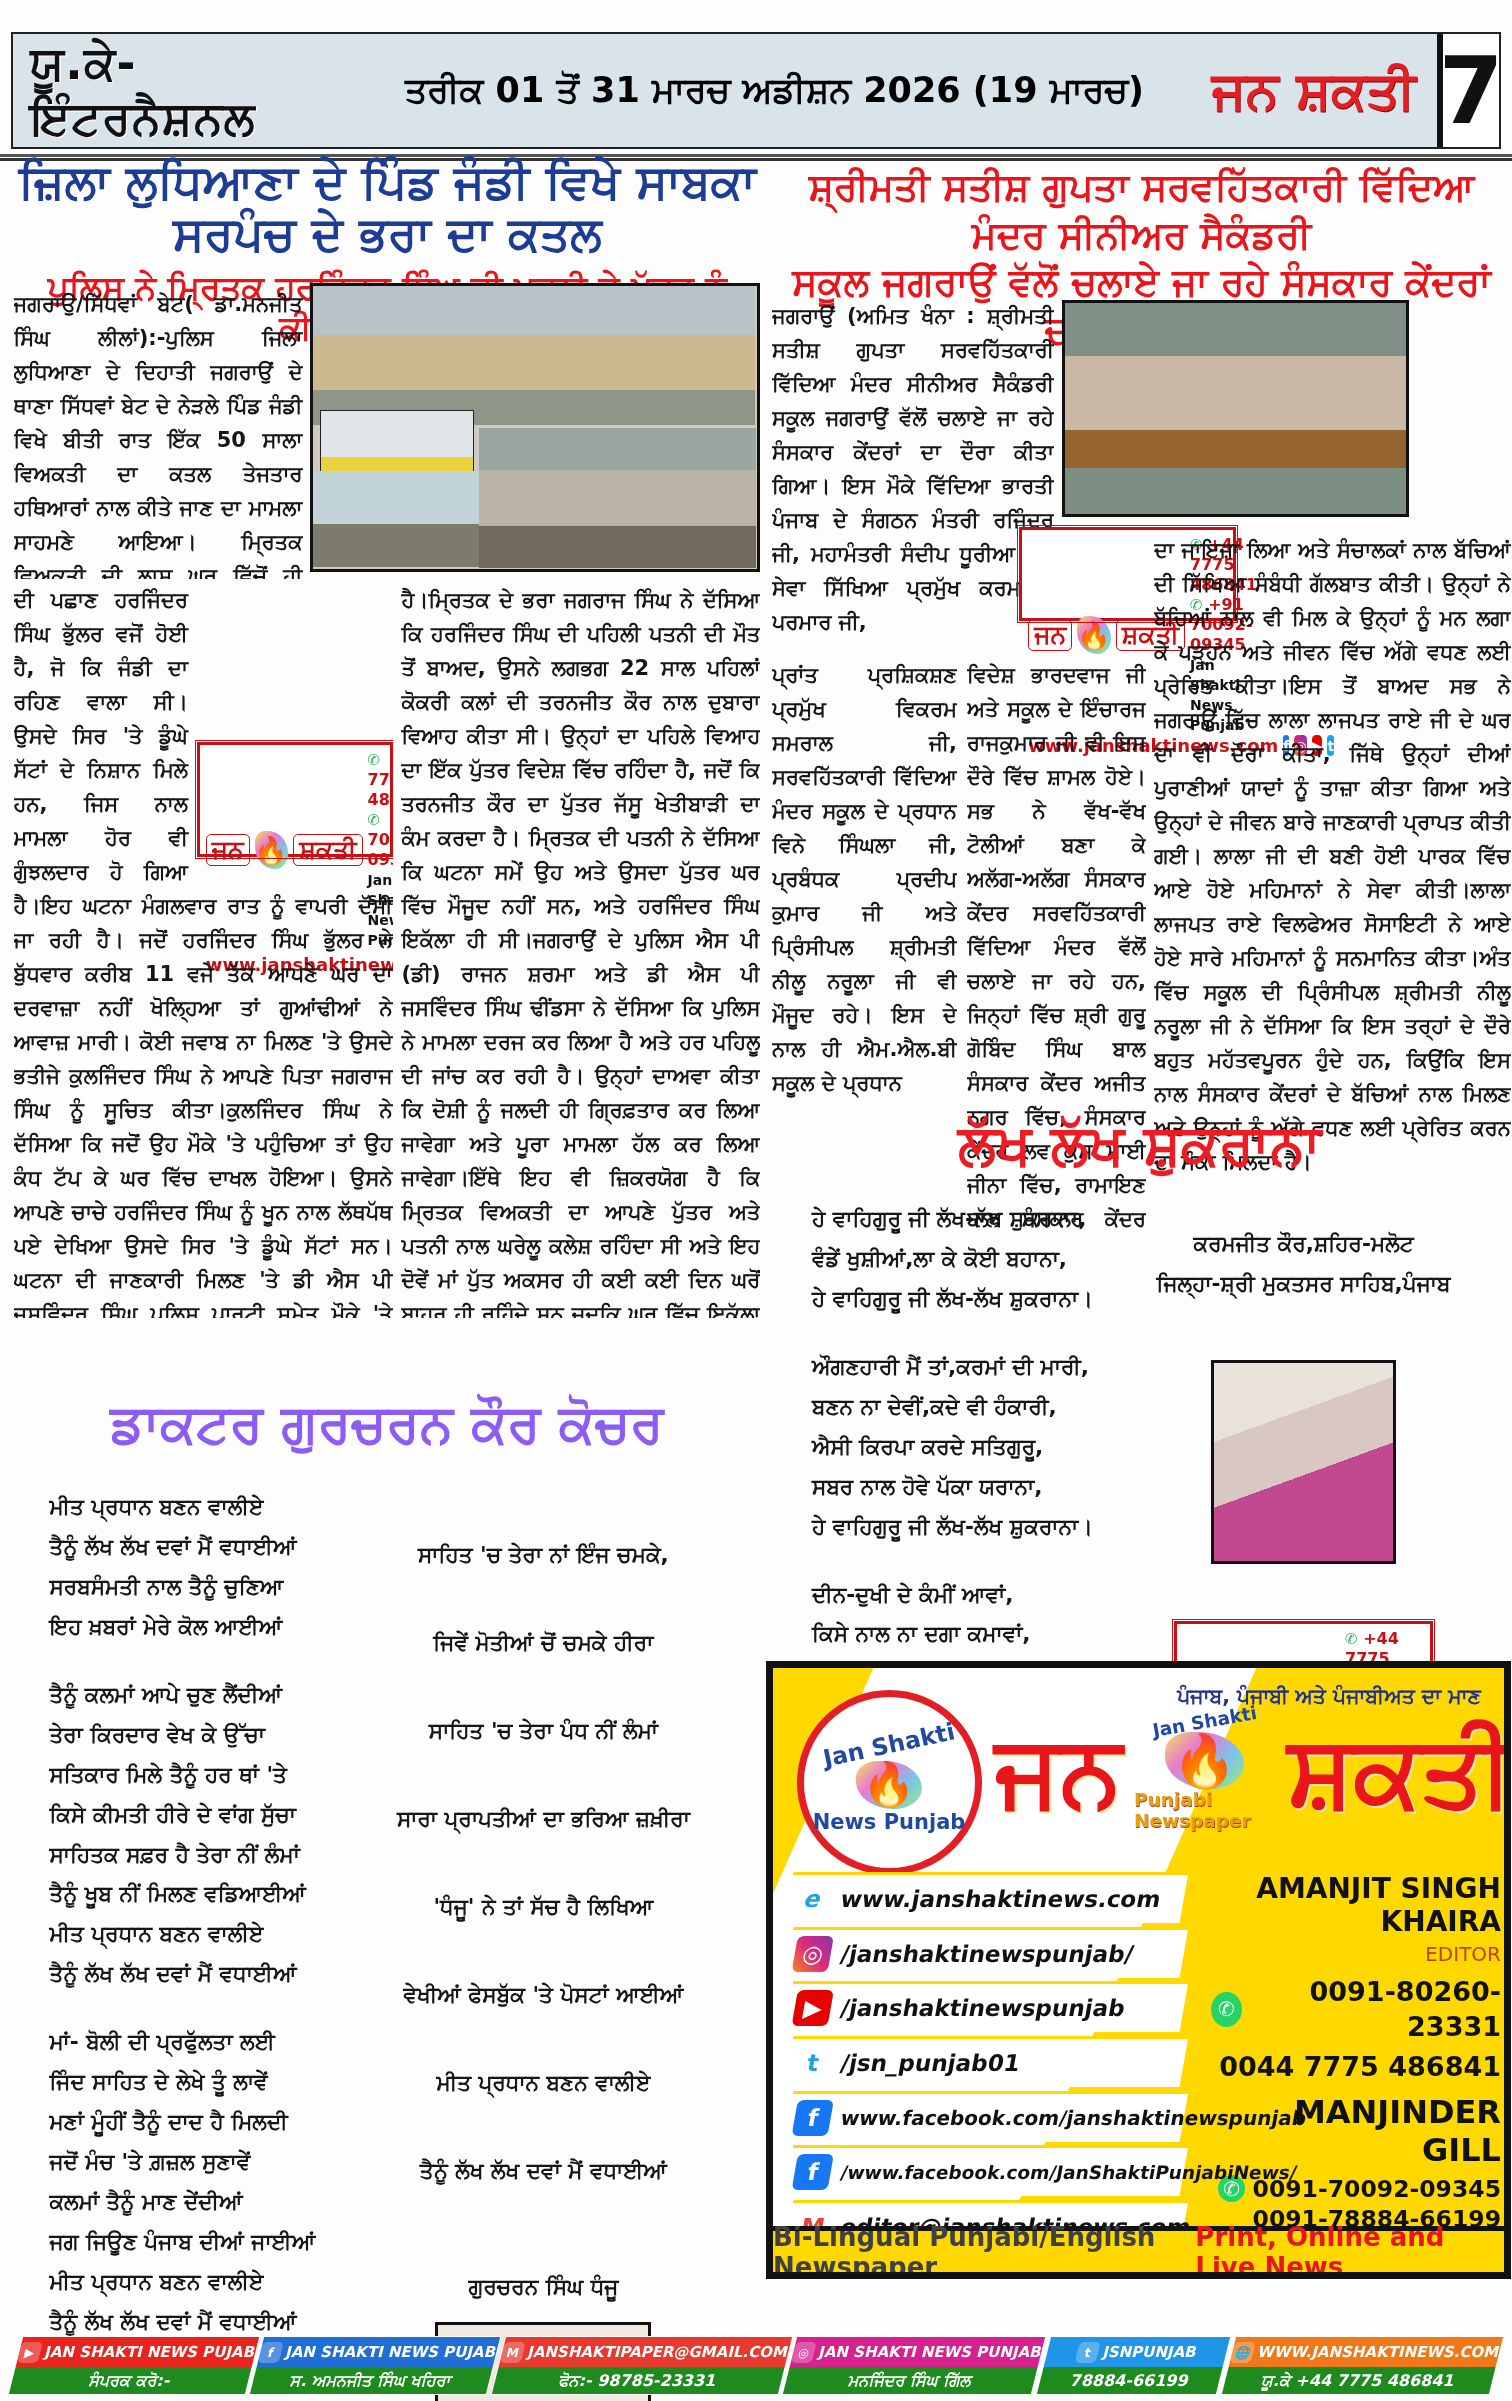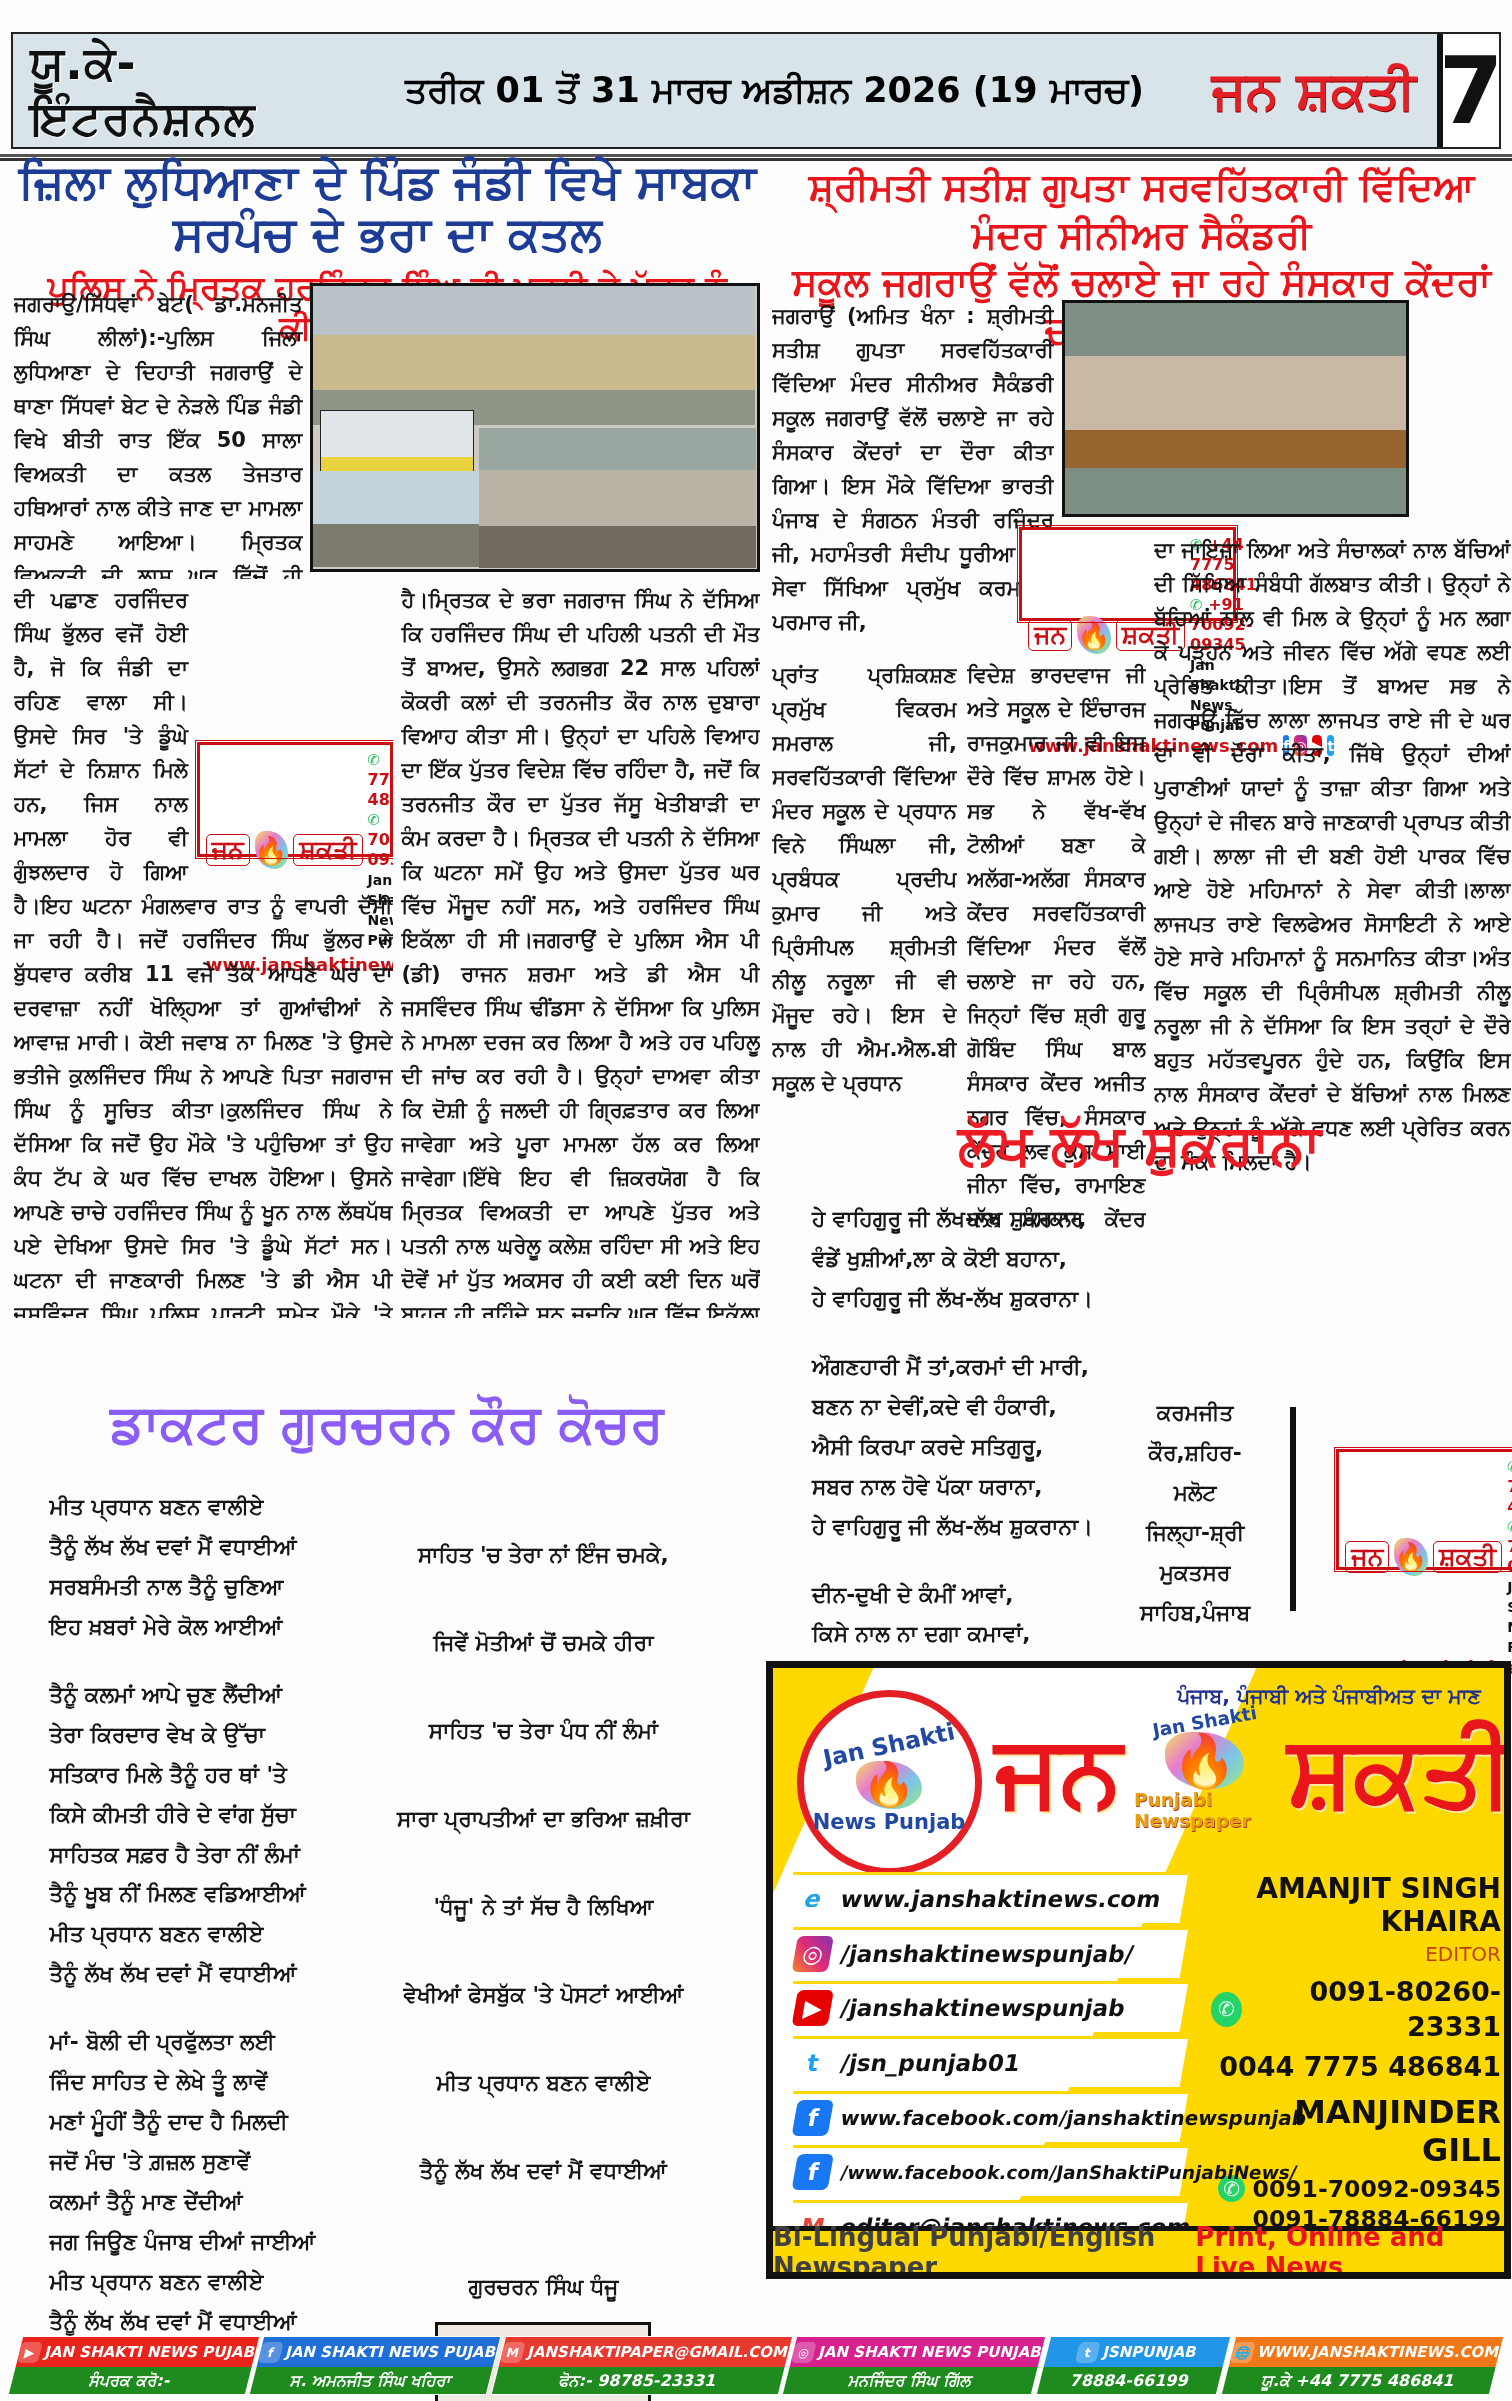--- a/index.html
+++ b/index.html
@@ -63,21 +63,21 @@
   .s-col1b { position:absolute; left:0;   top:494px; width:185px; height:574px; overflow:hidden; }
   .s-col2  { position:absolute; left:195px; top:494px; width:179px; height:574px; overflow:hidden; }
   .s-col3  { position:absolute; left:382px; top:369px; width:357px; height:701px; overflow:hidden; }
 
   
   .sec-shukrana { position:absolute; left:769px; top:1112px; width:741px; height:544px; }
   .shu-title { color:#ed1c24; font-size:56px; font-weight:bold; text-align:center; margin-bottom:21px; }
   .poemline { font-size:21.6px; font-weight:bold; color:#161616; line-height:1.85; }
   .shu-cols { display:flex; }
   .shu-left { width:371px; padding-left:43px; }
-  .shu-right { width:327px; display:flex; flex-direction:row; align-items:center;gap:40px; }
+  .shu-right { width:327px; display:flex; flex-direction:column; align-items:center;gap:40px; }
   .shu-author { margin-top:25px; text-align:center; }
   .stanza { margin-bottom:28px; }
   .shu-photo { width:185px; height:204px; border:3.1px solid #111;
     background:linear-gradient(160deg,#e8e2da 0 30%,#d8c7c2 30% 55%,#c2488f 55% 100%); margin-top:16px; }
   .shu-jsbox { width:259px; height:121px; margin-top:17.3px; }
 
   
   .sec-kochar { position:absolute; left:12.4px; top:1393px; width:749px; height:926px; }
   .ko-title { color:#8b5cf6; font-size:53px; font-weight:bold; text-align:center; margin-bottom:31px; }
   .ko-cols { display:flex; }

